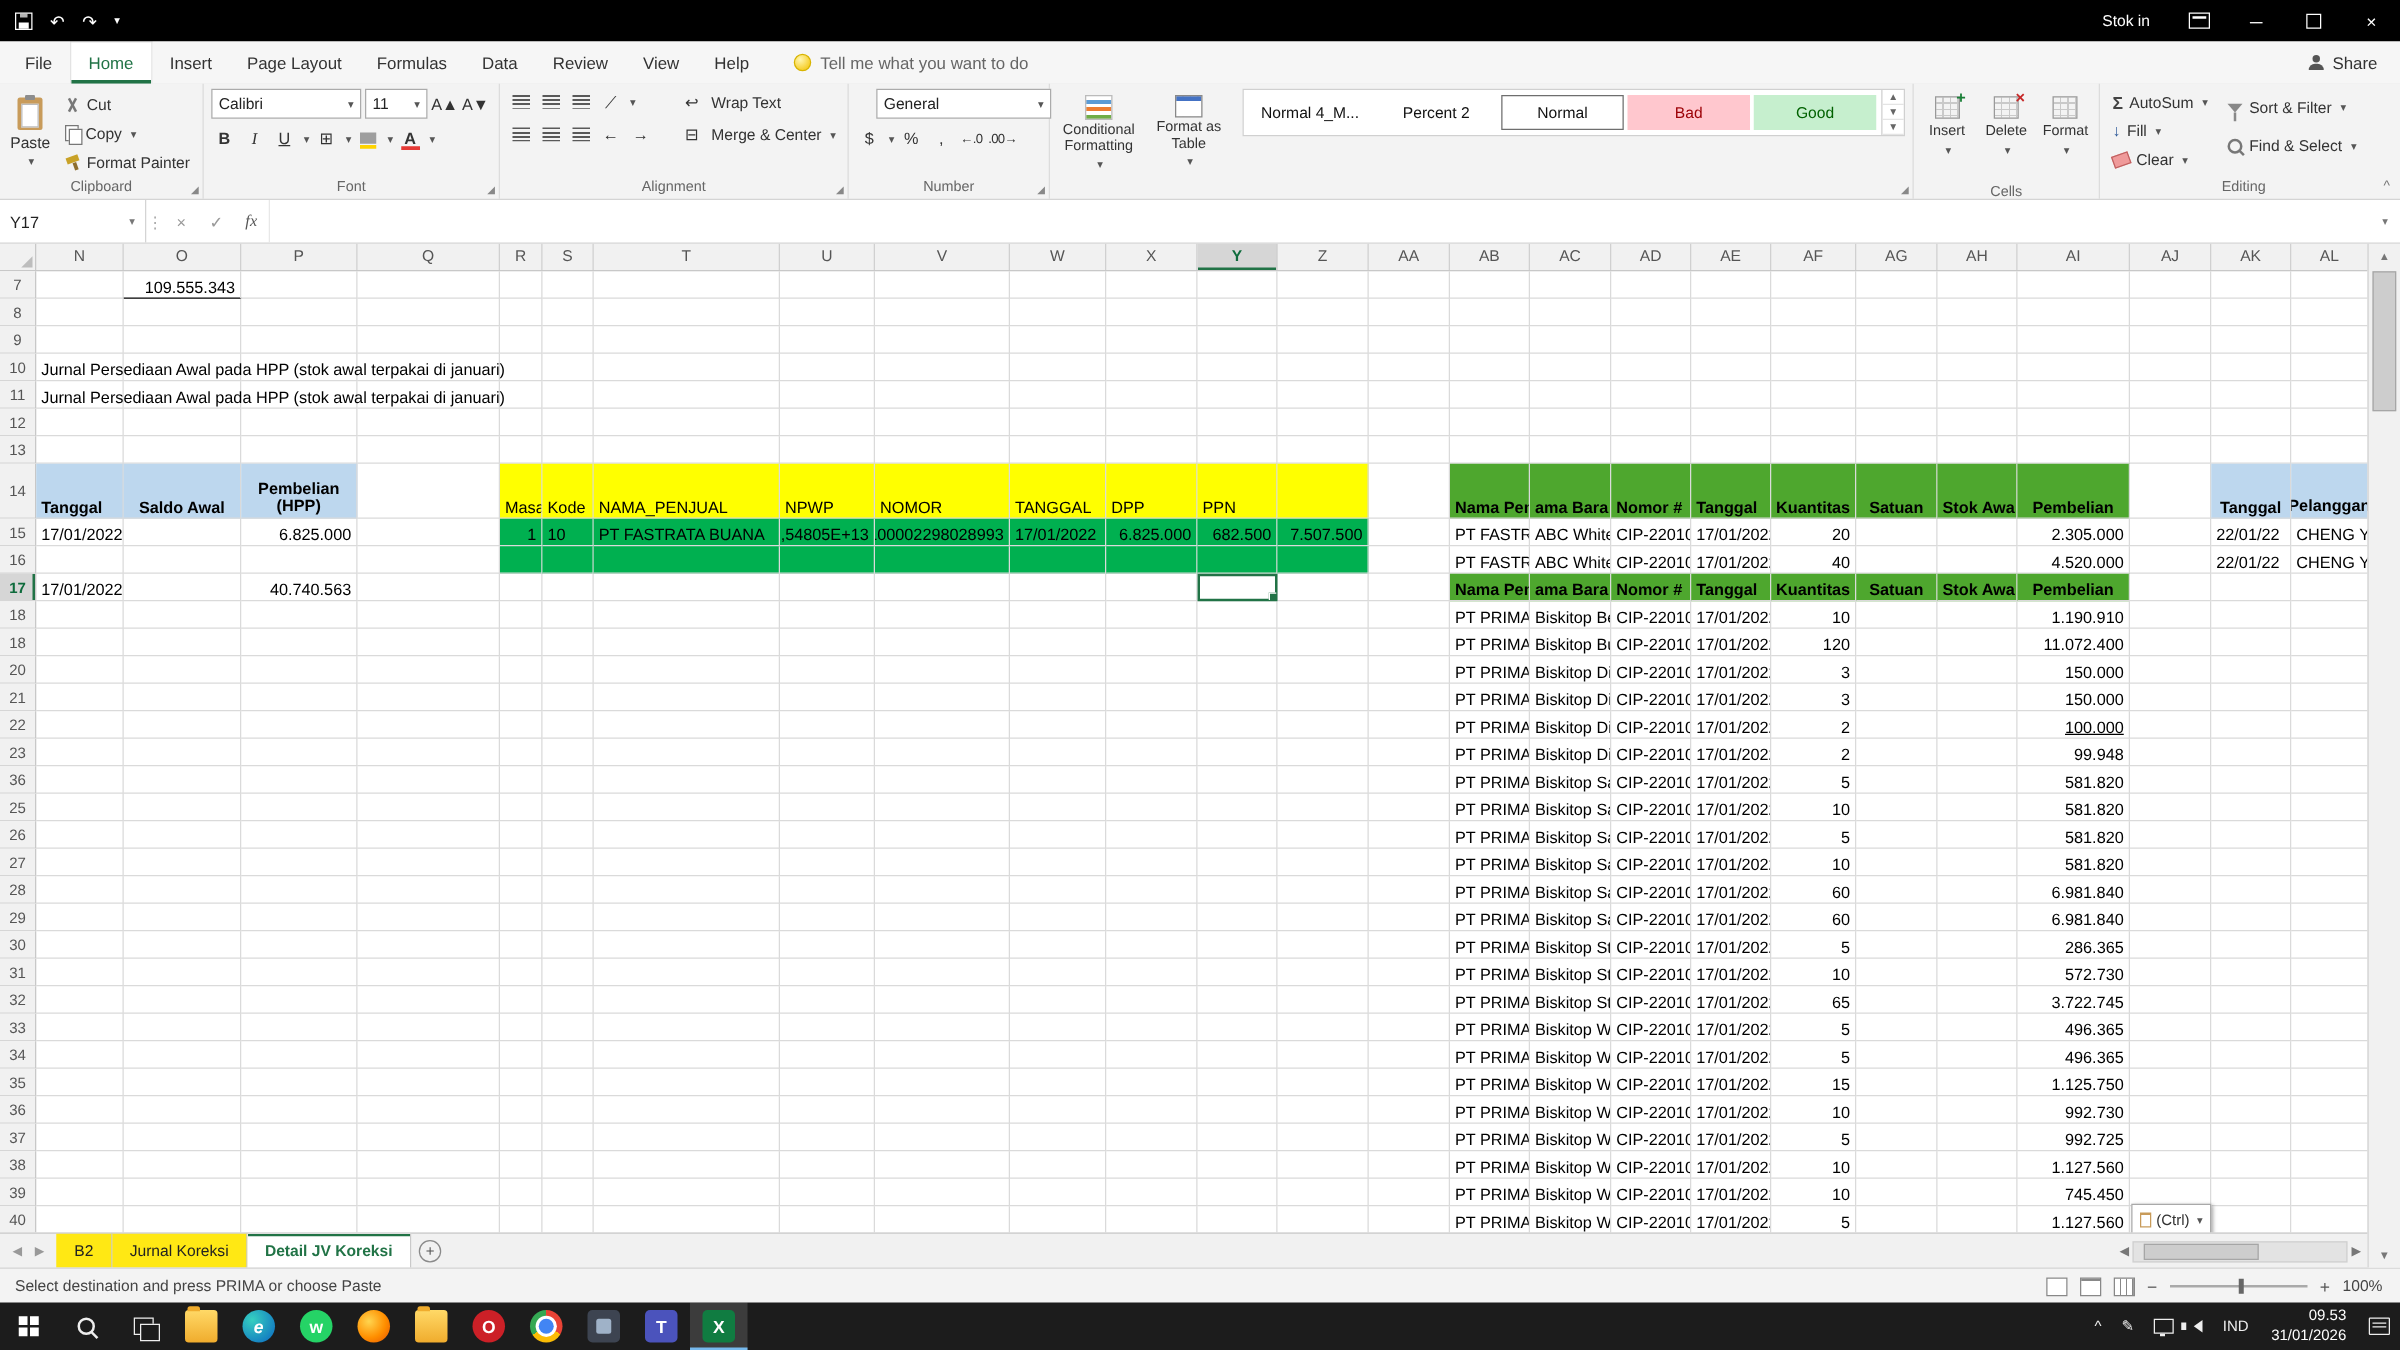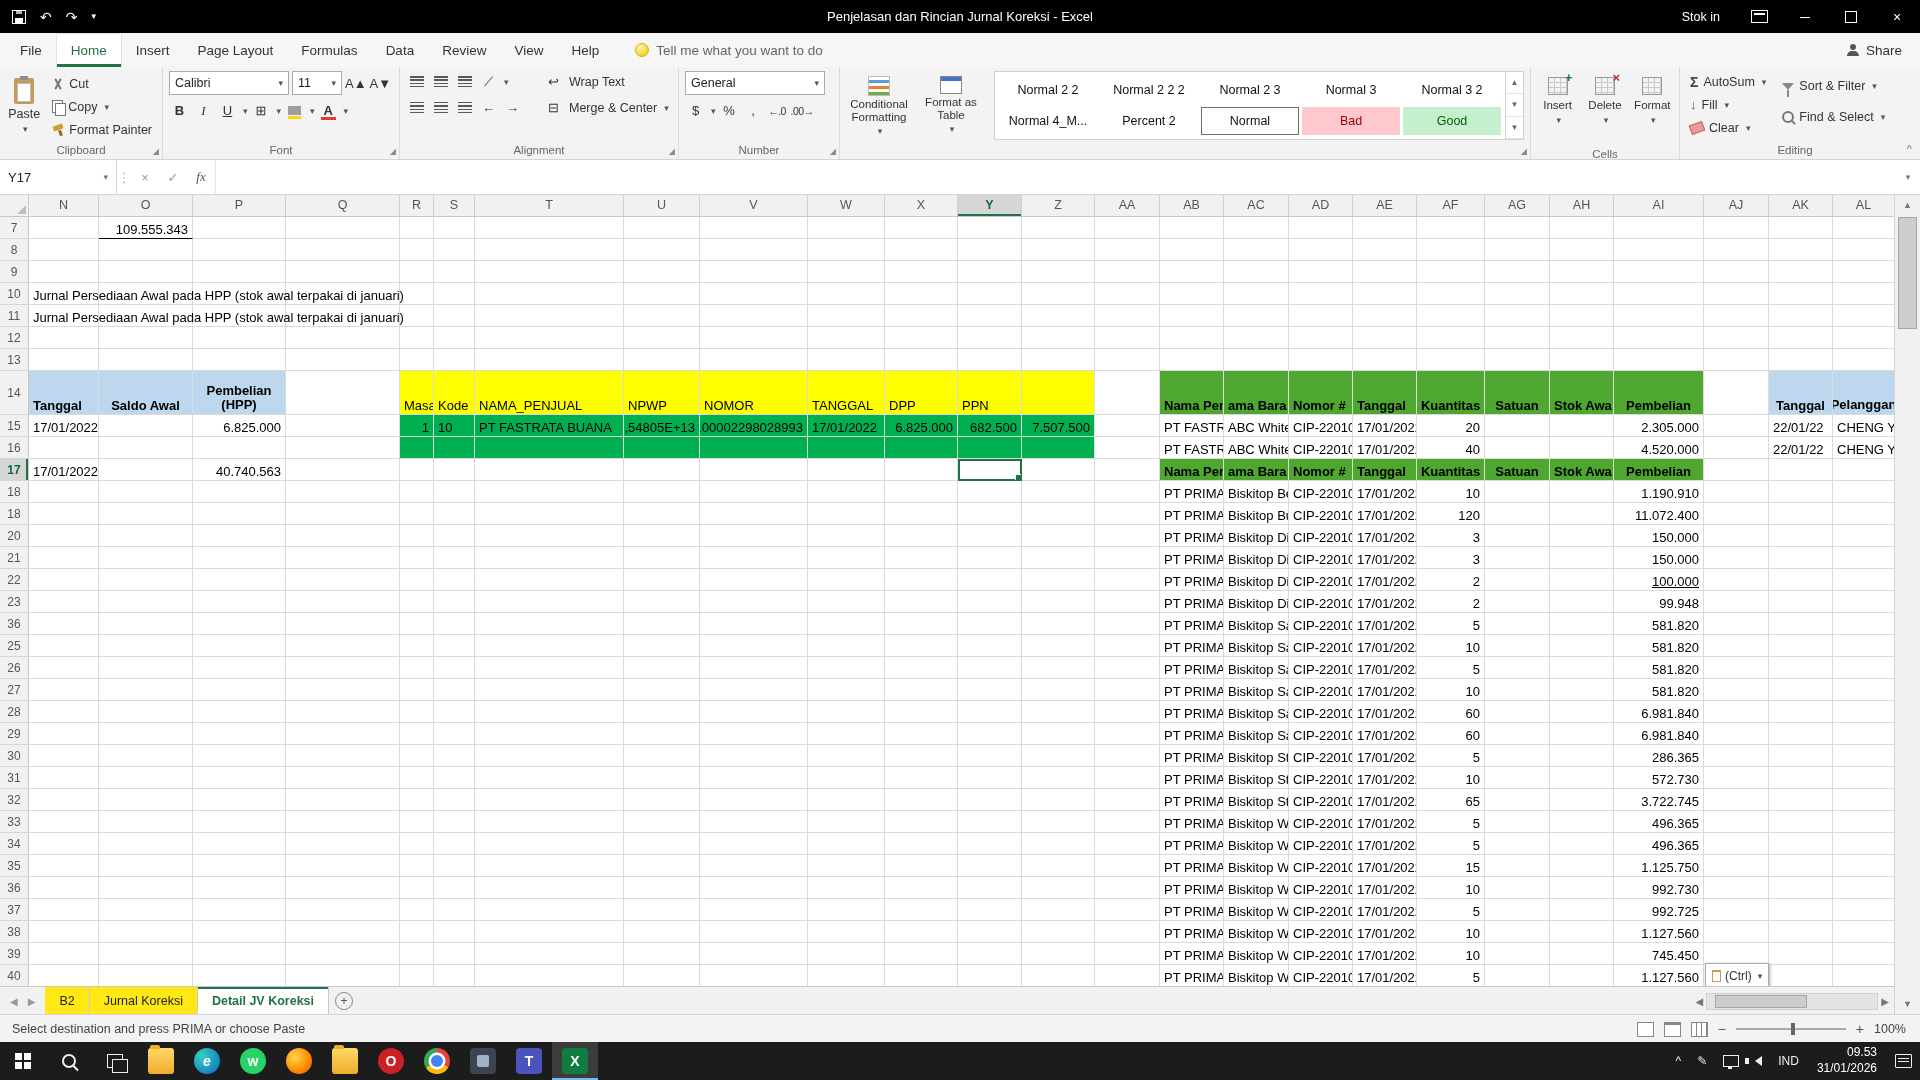--- a/index.html
+++ b/index.html
@@ -52,21 +52,21 @@
   .ic-cut::before,.ic-cut::after{content:"";position:absolute;left:5px;top:0;width:2px;height:12px;background:#777;}
   .ic-cut::before{transform:rotate(28deg);} .ic-cut::after{transform:rotate(-28deg);}
   .ic-copy{width:9px;height:11px;border:1px solid #777;background:#fff;position:relative;}
   .ic-copy::after{content:"";position:absolute;left:2px;top:2px;width:9px;height:11px;border:1px solid #777;background:#fff;}
   .ic-brush{width:12px;height:12px;position:relative;}
   .ic-brush::before{content:"";position:absolute;left:1px;top:1px;width:10px;height:5px;background:#c9a227;transform:rotate(-20deg);}
   .ic-brush::after{content:"";position:absolute;left:7px;top:6px;width:3px;height:6px;background:#8d6e2f;transform:rotate(-20deg);}
   .rows2{display:flex;flex-direction:column;gap:5px;}
   .hrow{display:flex;align-items:center;gap:3px;}
   .combo{height:22px;border:1px solid #ababab;background:#fff;display:flex;align-items:center;justify-content:space-between;padding:0 5px;font-size:12.5px;color:#222;}
-  .w-font{width:108px;} .w-size{width:38px;} .w-num{width:128px;}
+  .w-font{width:108px;} .w-size{width:38px;} .w-num{width:128px;margin-left:16px;}
   .tbtn{min-width:21px;height:21px;display:flex;align-items:center;justify-content:center;font-size:13px;color:#333;}
   .fbold{font-weight:bold;} .fitalic{font-style:italic;font-family:"Liberation Serif",serif;} .funder{text-decoration:underline;}
   .a-red{position:relative;font-weight:bold;} .a-red::after{content:"";position:absolute;left:3px;right:3px;bottom:1px;height:3px;background:#e53935;}
   .fill-ic{width:13px;height:9px;background:#9e9e9e;position:relative;}
   .fill-ic::after{content:"";position:absolute;left:0;right:0;bottom:-4px;height:3px;background:#ffd400;}
   .sz{font-size:10.5px;letter-spacing:-.5px;}
   .al-ic{width:14px;height:11px;background:repeating-linear-gradient(to bottom,#595959 0 1.5px,transparent 1.5px 3.4px);}
   .bigbtn{width:66px;height:70px;display:flex;flex-direction:column;align-items:center;padding-top:5px;gap:2px;font-size:11.5px;line-height:1.15;text-align:center;color:#333;}
   .cf-ic{width:20px;height:18px;border:1px solid #bbb;background:linear-gradient(to bottom,#fff 0 3px,#5b9bd5 3px 6px,#fff 6px 9px,#ed7d31 9px 12px,#fff 12px 15px,#70ad47 15px 18px);}
   .fat-ic{width:20px;height:16px;border:1px solid #888;background:linear-gradient(#4472c4 0 4px,#fff 4px 100%),
@@ -215,21 +215,20 @@
 
 <div id="app">
 
   <div class="titlebar">
     <div class="qat">
       <span class="save-ic"></span>
       <span class="qbtn">↶</span>
       <span class="qbtn">↷</span>
       <span class="qbtn" style="font-size:9px">▾</span>
     </div>
-    <div class="title-center">Penjelasan dan Rincian Jurnal Koreksi  -  Excel</div>
     <div class="tb-right">
       <span class="signin">Stok in</span>
       <span class="winbtn">
           <span class="ribopt-ic"></span>
         </span>
       <span class="winbtn">─</span>
       <span class="winbtn">
           <span class="maxbox"></span>
         </span>
       <span class="winbtn">×</span>
@@ -394,27 +393,20 @@
           <span>Conditional Formatting</span>
             <span class="dd">▾</span>
         </div>
         <div class="bigbtn">
           <span class="fat-ic"></span>
           <span>Format as Table</span>
             <span class="dd">▾</span>
         </div>
         <div class="gallery">
           <div class="gal-grid">
-            <div class="gal-row">
-              <span class="gal-item">Normal 2 2</span>
-              <span class="gal-item">Normal 2 2 2</span>
-              <span class="gal-item">Normal 2 3</span>
-              <span class="gal-item">Normal 3</span>
-              <span class="gal-item">Normal 3 2</span>
-            </div>
             <div class="gal-row">
               <span class="gal-item">Normal 4_M...</span>
               <span class="gal-item">Percent 2</span>
               <span class="gal-item gal-sel">Normal</span>
               <span class="gal-item gal-bad">Bad</span>
               <span class="gal-item gal-good">Good</span>
             </div>
           </div>
           <div class="gal-scroll">
             <span>▲</span>

